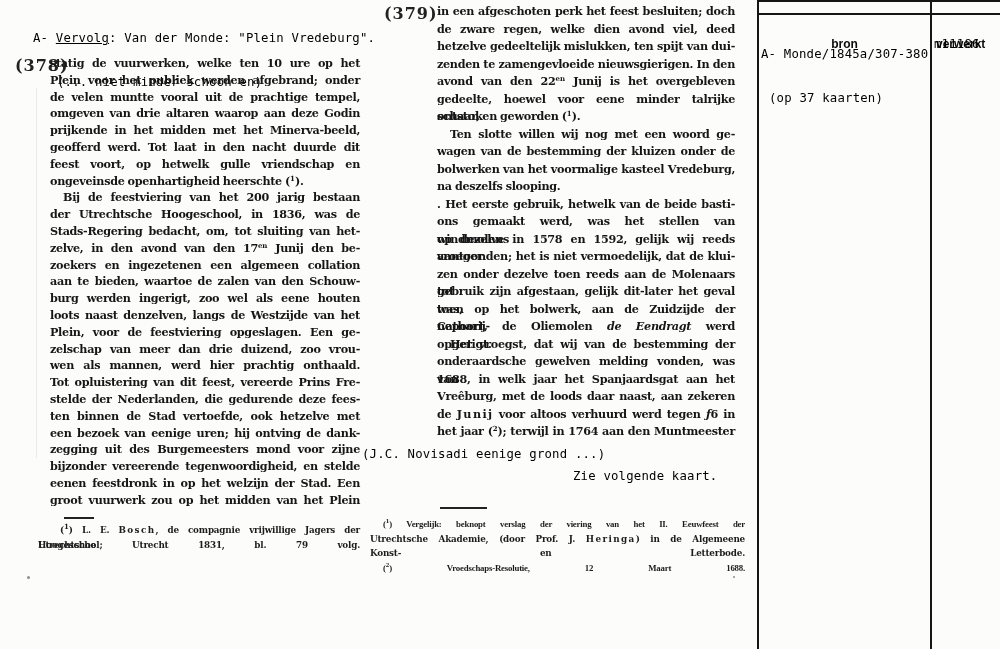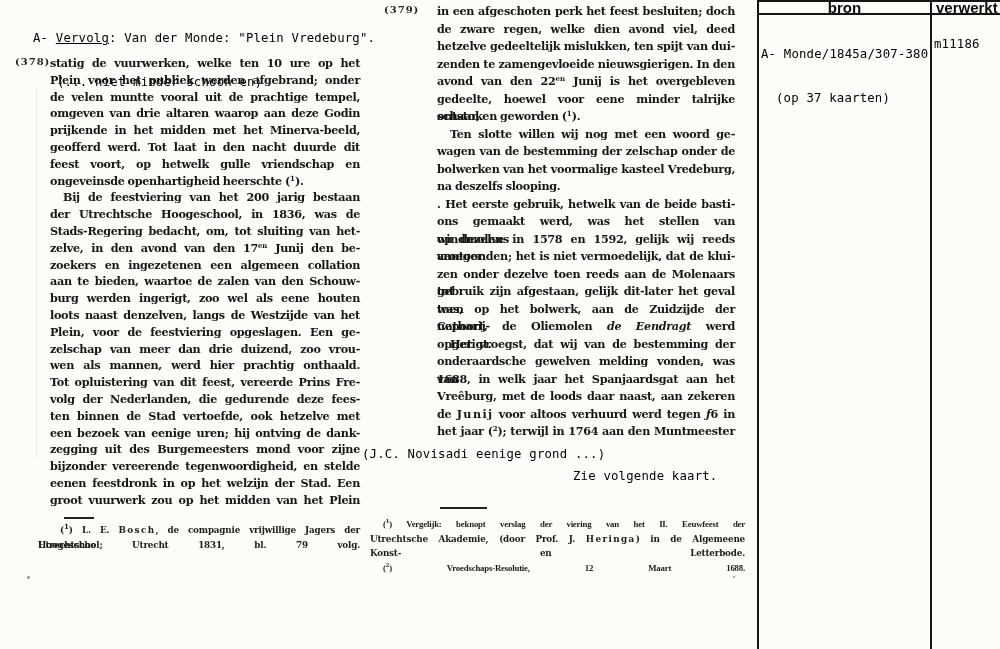--- a/index.html
+++ b/index.html
@@ -22,26 +22,26 @@
   .lfn .line.i{text-indent:22px;}
   .rfn .line.i{text-indent:13px;font-family:Liberation Serif, serif;}
   .rule{border-top:2px solid #222;height:0;}
 
   
   .tw{font-family:"DejaVu Sans Mono","Liberation Mono",monospace;color:#000000;
       font-size:12.3px;letter-spacing:0.2px;white-space:pre;line-height:14.5px;}
   .tw .u{text-decoration:underline;}
 
   
-  .thead{font-family:"Liberation Sans",sans-serif;font-weight:700;font-size:15px;
-         color:#0b0b0b;line-height:13px;}
+  .thead{font-family:"Liberation Sans",sans-serif;font-weight:700;font-size:12px;
+         color:#0b0b0b;line-height:13px;margin-top:37px;}
   .vline{background:#151515;}
   .hline{background:#151515;}
 
-  .marker{font-weight:700;font-size:10px;letter-spacing:1px;color:#222;}
+  .marker{font-weight:700;font-size:16px;letter-spacing:1px;color:#222;}
   .speck{background:#8d8d8d;border-radius:50%;}
   .scanline{background:rgba(0,0,0,0.07);}
 </style>
 </head>
 <body>
 
 <div class="page">
 
   <div class="abs tw" style="left:33px;top:2px;">
     <div><span>A- </span><span class="u">Vervolg</span><span>: Van der Monde: "Plein Vredeburg".</span></div>
@@ -63,21 +63,21 @@
       <div class="line">Stads-Regering bedacht, om, tot sluiting van het-</div>
       <div class="line">zelve, in den avond van den 17<sup>en</sup> Junij den be-</div>
       <div class="line">zoekers en ingezetenen een algemeen collation</div>
       <div class="line">aan te bieden, waartoe de zalen van den Schouw-</div>
       <div class="line">burg werden ingerigt, zoo wel als eene houten</div>
       <div class="line">loots naast denzelven, langs de Westzijde van het</div>
       <div class="line">Plein, voor de feestviering opgeslagen. Een ge-</div>
       <div class="line">zelschap van meer dan drie duizend, zoo vrou-</div>
       <div class="line">wen als mannen, werd hier prachtig onthaald.</div>
       <div class="line">Tot opluistering van dit feest, vereerde Prins Fre-</div>
-      <div class="line">volg der Nederlanden, die gedurende deze fees-</div>
+      <div class="line">stelde der Nederlanden, die gedurende deze fees-</div>
       <div class="line">ten binnen de Stad vertoefde, ook hetzelve met</div>
       <div class="line">een bezoek van eenige uren; hij ontving de dank-</div>
       <div class="line">zegging uit des Burgemeesters mond voor zijne</div>
       <div class="line">bijzonder vereerende tegenwoordigheid, en stelde</div>
       <div class="line">eenen feestdronk in op het welzijn der Stad. Een</div>
       <div class="line">groot vuurwerk zou op het midden van het Plein</div>
     </div>
 
   <div class="abs rule" style="left:64px;top:517px;width:30px;"></div>
   <div class="abs fn lfn" style="left:38px;top:523px;width:322px;">
@@ -88,21 +88,21 @@
   <div class="abs marker" style="left:384px;top:4px;">(379)</div>
   <div class="abs serif-block rt" style="left:437px;top:3px;width:298px;">
       <div class="line">in een afgeschoten perk het feest besluiten; doch</div>
       <div class="line">de zware regen, welke dien avond viel, deed</div>
       <div class="line">hetzelve gedeeltelijk mislukken, ten spijt van dui-</div>
       <div class="line">zenden te zamengevloeide nieuwsgierigen. In den</div>
       <div class="line">avond van den 22<sup>en</sup> Junij is het overgebleven</div>
       <div class="line">gedeelte, hoewel voor eene minder talrijke schaar,</div>
       <div class="line e">ontstoken geworden (<sup>1</sup>).</div>
       <div class="line i">Ten slotte willen wij nog met een woord ge-</div>
-      <div class="line">wagen van de bestemming der zelschap onder de</div>
+      <div class="line">wagen van de bestemming der kluizen onder de</div>
       <div class="line">bolwerken van het voormalige kasteel Vredeburg,</div>
       <div class="line e">na deszelfs slooping.</div>
       <div class="line">. Het eerste gebruik, hetwelk van de beide basti-</div>
       <div class="line">ons gemaakt werd, was het stellen van windmolens</div>
       <div class="line">op dezelve in 1578 en 1592, gelijk wij reeds vroeger</div>
       <div class="line">aantoonden; het is niet vermoedelijk, dat de klui-</div>
       <div class="line">zen onder dezelve toen reeds aan de Molenaars tot</div>
       <div class="line">gebruik zijn afgestaan, gelijk dit-later het geval was,</div>
       <div class="line">toen op het bolwerk, aan de Zuidzijde der Catharij-</div>
       <div class="line">nepoort, de Oliemolen <i>de Eendragt</i> werd opgerigt.</div>
@@ -128,21 +128,21 @@
   <div class="abs hline" style="left:757px;top:0;width:243px;height:2px;"></div>
   <div class="abs hline" style="left:757px;top:13px;width:243px;height:2px;"></div>
   <div class="abs vline" style="left:757px;top:0;width:2px;height:649px;"></div>
   <div class="abs vline" style="left:930px;top:0;width:1.5px;height:649px;"></div>
 
   <div class="abs thead" style="left:759px;top:1px;width:171px;text-align:center;">bron</div>
   <div class="abs thead" style="left:936px;top:1px;">verwerkt</div>
 
   <div class="abs tw" style="left:761px;top:18px;">
     <div>A- Monde/1845a/307-380</div>
-    <div style="margin-left:15px;">(op 37 kaarten)</div>
+    <div style="margin-left:8px;">(op 37 kaarten)</div>
   </div>
   <div class="abs tw" style="left:934px;top:37px;">m11186</div>
 
   <div class="abs scanline" style="left:36px;top:88px;width:1px;height:370px;"></div>
   <div class="abs speck" style="left:27px;top:576px;width:3px;height:3px;"></div>
   <div class="abs speck" style="left:733px;top:576px;width:2px;height:2px;"></div>
 
 </div>
 
 </body></html>

